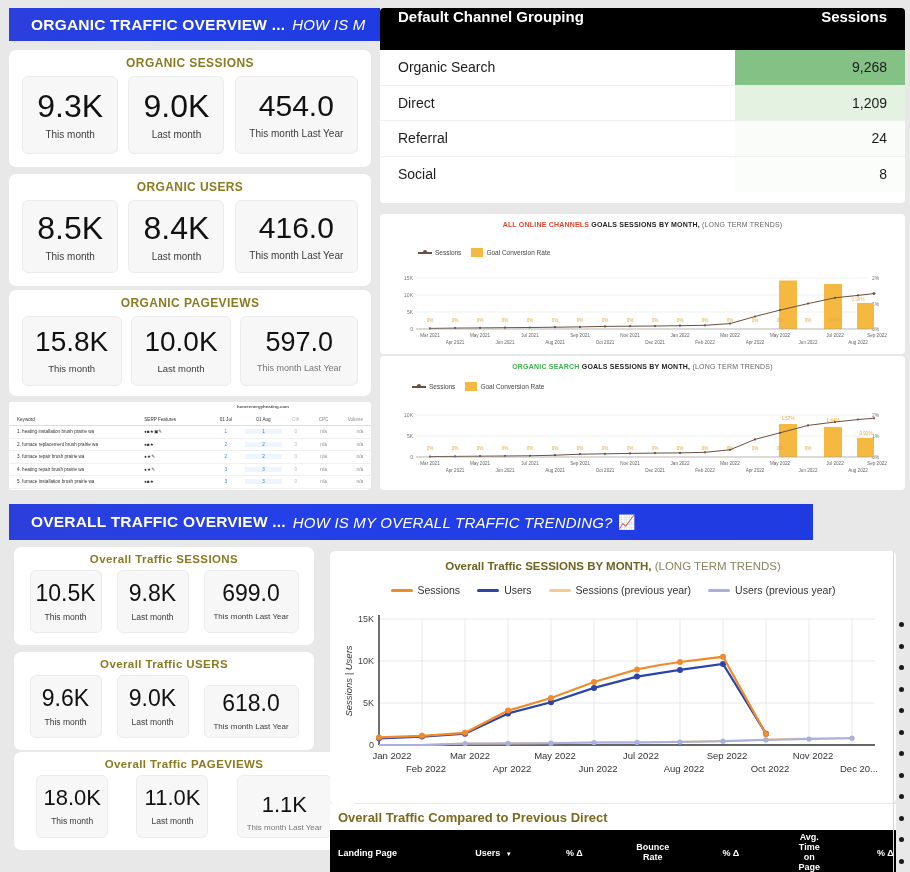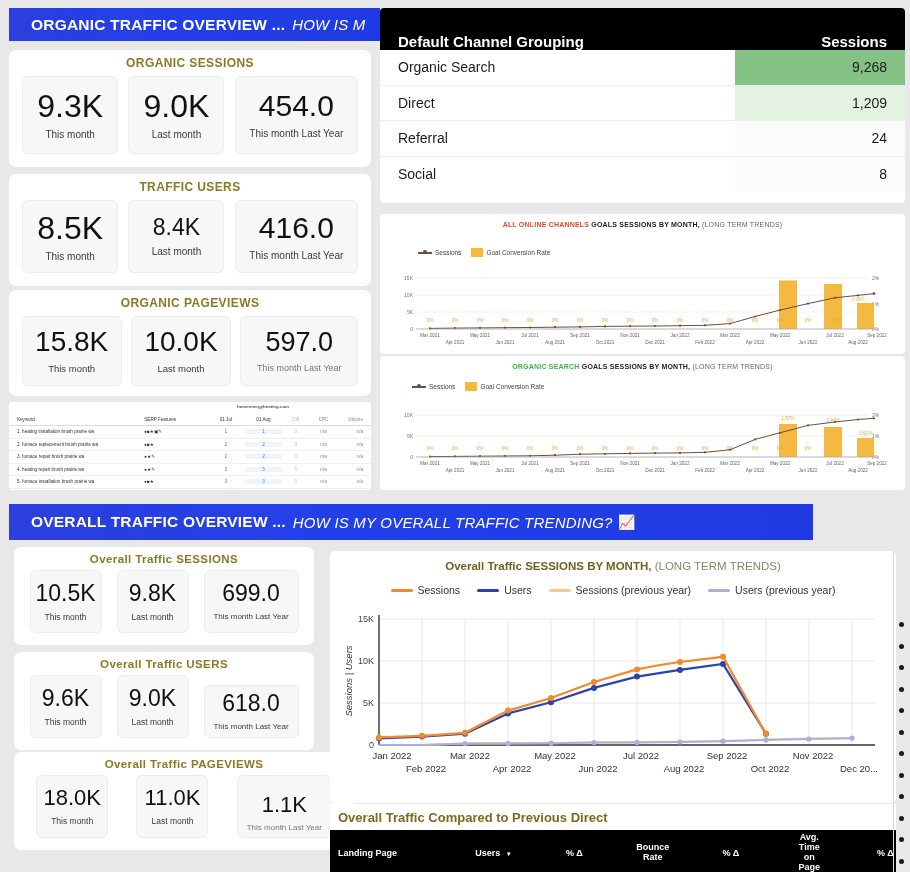--- a/index.html
+++ b/index.html
@@ -25,21 +25,21 @@
   .kpi-group { position:absolute; background:#fff; border-radius:7px; padding:6px 8px 10px; }
   .kpi-title { text-align:center; color:#8c7a22; font-weight:bold; letter-spacing:.4px; }
   .kpi-row { display:flex; justify-content:space-around; align-items:flex-end; margin-top:5px; }
   .kpi-box { background:#f7f7f7; border:1px solid #ececec; border-radius:6px;
              display:flex; flex-direction:column; align-items:center; justify-content:center; }
   .kpi-val { color:#111; font-weight:400; line-height:1; }
   .kpi-lbl { color:#3b3b3b; margin-top:7px; }
 
   
   .ch-wrap { position:absolute; background:#fff; border-radius:4px; overflow:hidden; }
-  .ch-head { background:#000; color:#fff; display:flex; align-items:flex-end;
+  .ch-head { background:#000; color:#fff; display:flex; align-items:flex-start;
              font-weight:bold; font-size:15px; padding:0 18px; height:42px; }
   .ch-head .c1 { flex:1; }
   .ch-head .c2 { width:170px; text-align:right; }
   .ch-row { display:flex; align-items:center; height:35.5px; border-bottom:1px solid #eee;
             font-size:14px; color:#1c1c1c; }
   .ch-row .c1 { flex:1; padding-left:18px; }
   .ch-row .c2 { width:170px; text-align:right; padding-right:18px; height:100%;
                 display:flex; align-items:center; justify-content:flex-end; }
 
   
@@ -115,28 +115,28 @@
         <div class="kpi-lbl" style="font-size:10px;">Last month</div>
       </div>
       <div class="kpi-box" style="width:123px;height:78px;">
         <div class="kpi-val" style="font-size:30px;">454.0</div>
         <div class="kpi-lbl" style="font-size:10px;">This month Last Year</div>
       </div>
     </div>
   </div>
 
   <div class="kpi-group" style="left:9px; top:174px; width:362px; height:112px;">
-    <div class="kpi-title" style="font-size:12px;">TRAFFIC USERS</div>
+    <div class="kpi-title" style="font-size:12px;">ORGANIC USERS</div>
     <div class="kpi-row" style="margin-top:6px;">
       <div class="kpi-box" style="width:96px;height:73px;">
         <div class="kpi-val" style="font-size:32px;">8.5K</div>
         <div class="kpi-lbl" style="font-size:10px;">This month</div>
       </div>
       <div class="kpi-box" style="width:96px;height:73px;">
-        <div class="kpi-val" style="font-size:23px;">8.4K</div>
+        <div class="kpi-val" style="font-size:32px;">8.4K</div>
         <div class="kpi-lbl" style="font-size:10px;">Last month</div>
       </div>
       <div class="kpi-box" style="width:123px;height:73px;">
         <div class="kpi-val" style="font-size:30px;">416.0</div>
         <div class="kpi-lbl" style="font-size:10px;">This month Last Year</div>
       </div>
     </div>
   </div>
 
   <div class="kpi-group" style="left:9px; top:290px; width:362px; height:106px;">

